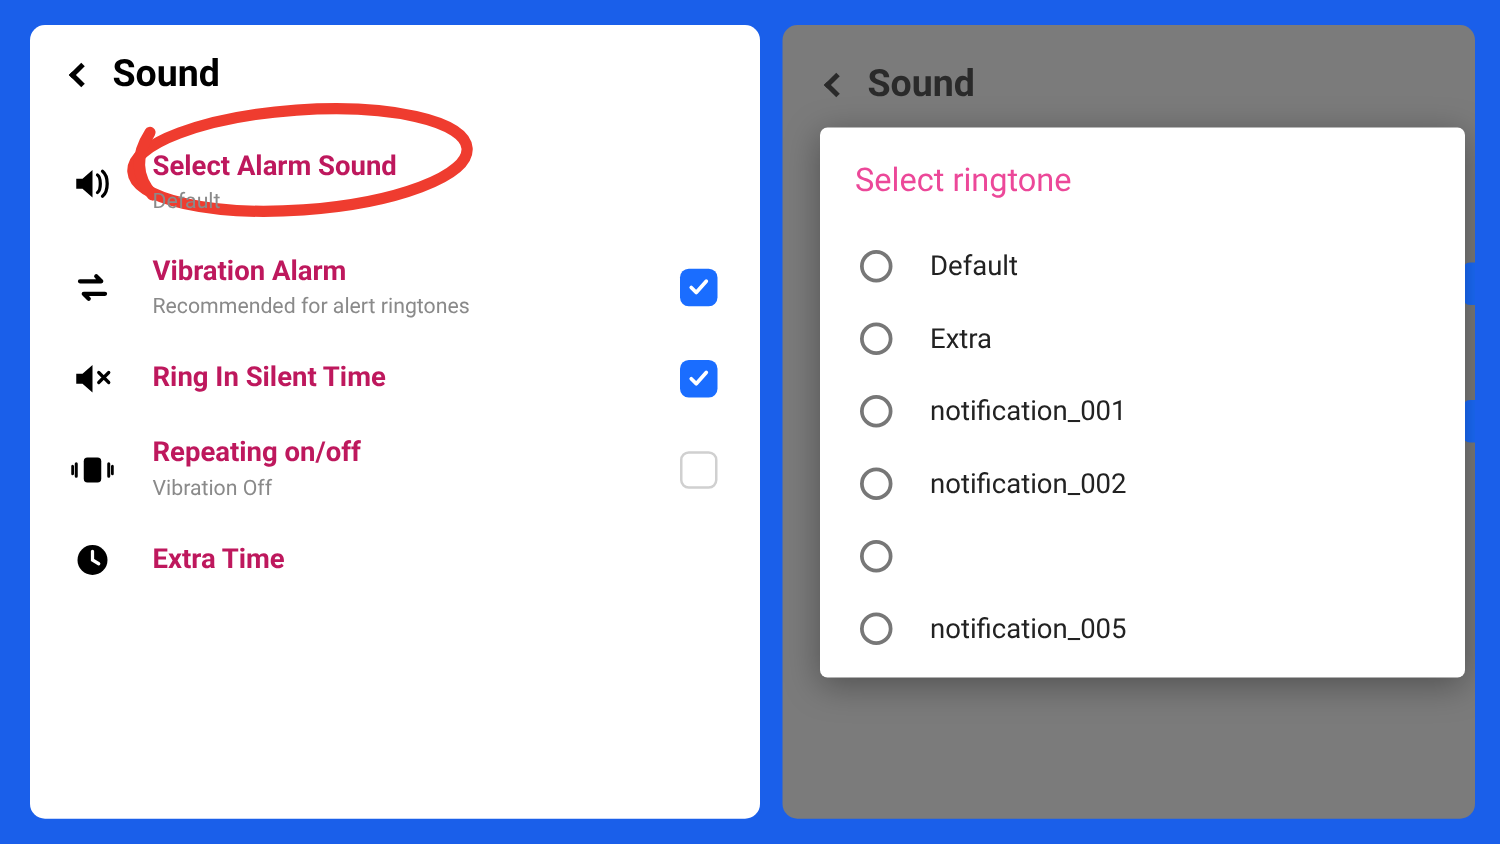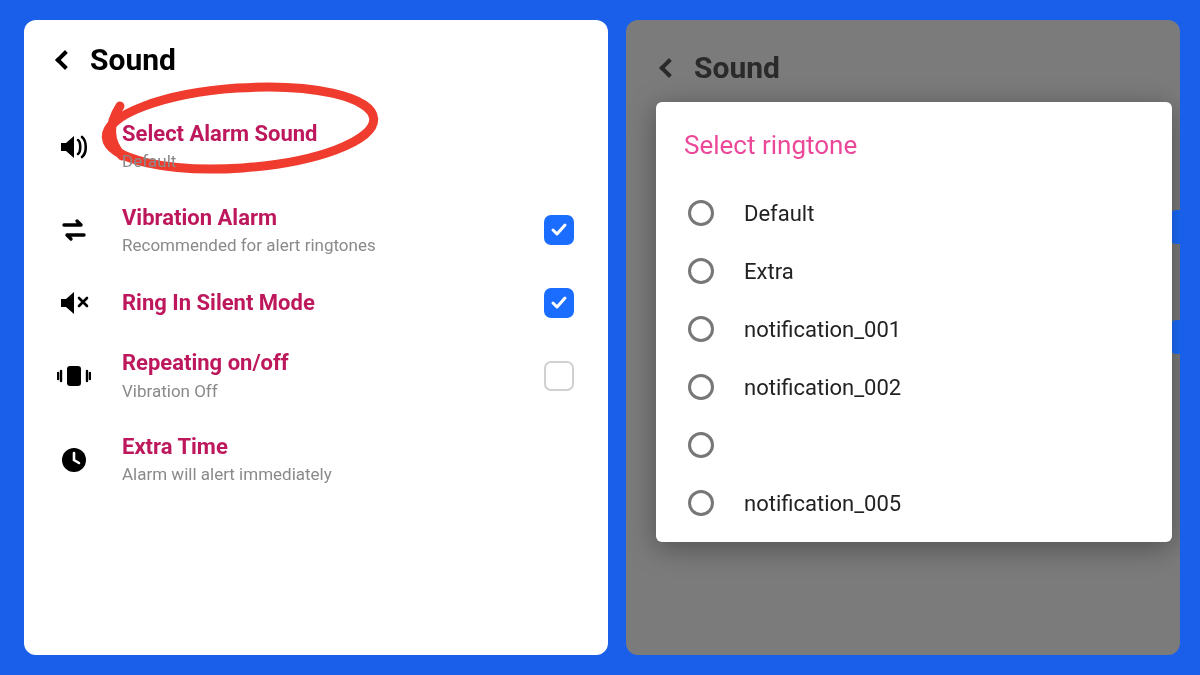--- a/index.html
+++ b/index.html
@@ -171,21 +171,21 @@
   </div>
 
   <div class="row">
     <div class="icon-slot">
       <svg width="32" height="30" viewBox="0 0 32 30">
           <path d="M3 11h5l8-7v22l-8-7H3z" fill="#000"></path>
           <path d="M21 10l8 8M29 10l-8 8" stroke="#000" stroke-width="2.6" stroke-linecap="round"></path>
         </svg>
     </div>
     <div class="txt">
-      <div class="title">Ring In Silent Mode</div>
+      <div class="title">Ring In Silent Time</div>
     </div>
     <div class="chk on">
       <svg viewBox="0 0 18 18">
           <path d="M3 9l4 4 8-9" fill="none" stroke="#fff" stroke-width="3" stroke-linecap="round" stroke-linejoin="round"></path>
         </svg>
     </div>
   </div>
 
   <div class="row">
     <div class="icon-slot">
@@ -203,21 +203,20 @@
 
   <div class="row">
     <div class="icon-slot">
       <svg width="28" height="28" viewBox="0 0 28 28">
           <circle cx="14" cy="14" r="12" fill="#000"></circle>
           <path d="M14 7v7l5 3" stroke="#fff" stroke-width="2.6" stroke-linecap="round" fill="none"></path>
         </svg>
     </div>
     <div class="txt">
       <div class="title">Extra Time</div>
-      <div class="sub">Alarm will alert immediately</div>
     </div>
   </div>
 
 </div>
 
 <div class="panel-right">
 
   <div class="right-bg-hdr">
     <div class="back-chev"></div>
     <div class="hdr-title">Sound</div>

